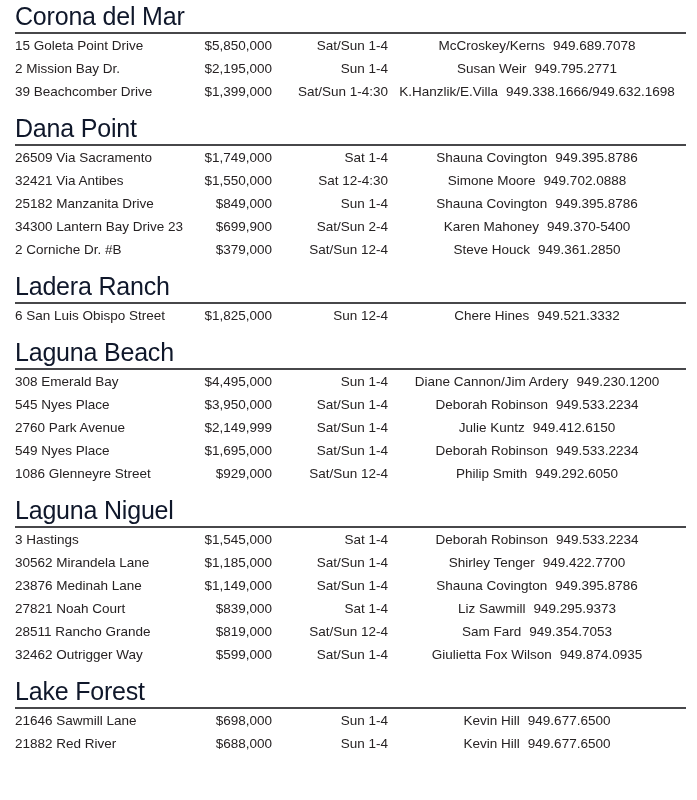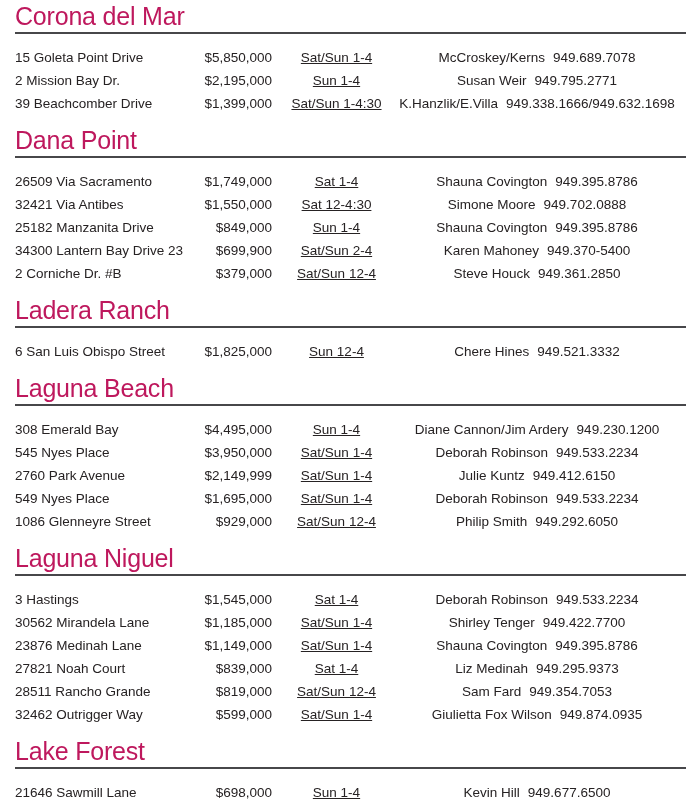--- a/index.html
+++ b/index.html
@@ -10,36 +10,36 @@
     font-family: "Liberation Sans", sans-serif;
     padding: 2px 11px 0 15px;
     overflow: hidden;
   }
   .section + .section { margin-top: 11px; }
   .section-title {
     font-size: 25px;
     font-weight: 400;
     line-height: 28px;
     letter-spacing: -0.2px;
-    color: #be185d;
+    color: #0f172a;
     padding-bottom: 2px;
     border-bottom: 2px solid #47474a;
   }
-  .rows { margin-top: 12px; }
+  .rows { margin-top: 0; }
   .row {
     display: grid;
     grid-template-columns: 175px 82px 116px 1fr;
     align-items: baseline;
     line-height: 23px;
     font-size: 13.5px;
     white-space: nowrap;
   }
   .addr  { text-align: left; }
   .price { text-align: right; }
-  .time  { text-align: center; padding-left: 13px; text-decoration: underline; }
+  .time  { text-align: right; padding-left: 13px; }
   .agentphone {
     display: flex;
     justify-content: center;
     align-items: baseline;
     gap: 8px;
   }
   .phone { text-align: right; }
 </style>
 </head>
 <body>
@@ -224,21 +224,21 @@
         <span class="agentphone">
           <span class="agent">Shauna Covington</span>
           <span class="phone">949.395.8786</span>
         </span>
       </div>
       <div class="row">
         <span class="addr">27821 Noah Court</span>
         <span class="price">$839,000</span>
         <span class="time">Sat 1-4</span>
         <span class="agentphone">
-          <span class="agent">Liz Medinah</span>
+          <span class="agent">Liz Sawmill</span>
           <span class="phone">949.295.9373</span>
         </span>
       </div>
       <div class="row">
         <span class="addr">28511 Rancho Grande</span>
         <span class="price">$819,000</span>
         <span class="time">Sat/Sun 12-4</span>
         <span class="agentphone">
           <span class="agent">Sam Fard</span>
           <span class="phone">949.354.7053</span>

